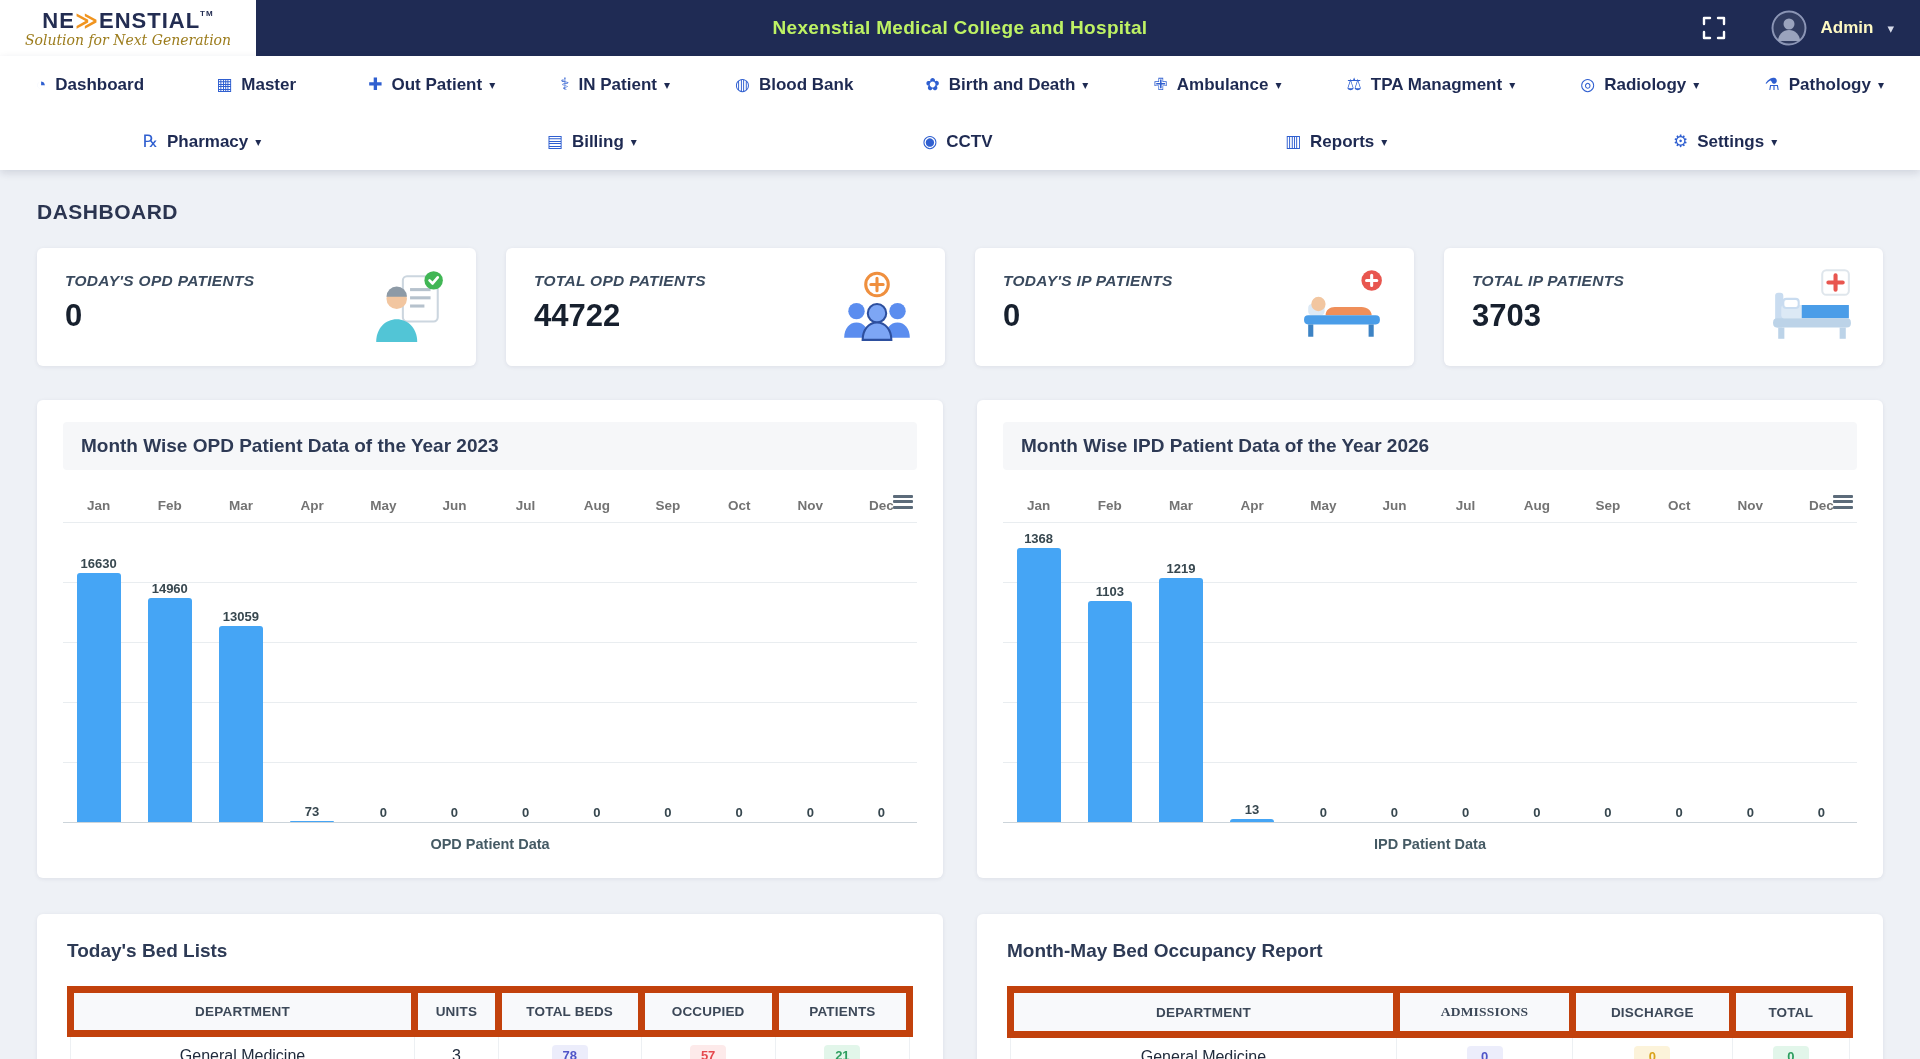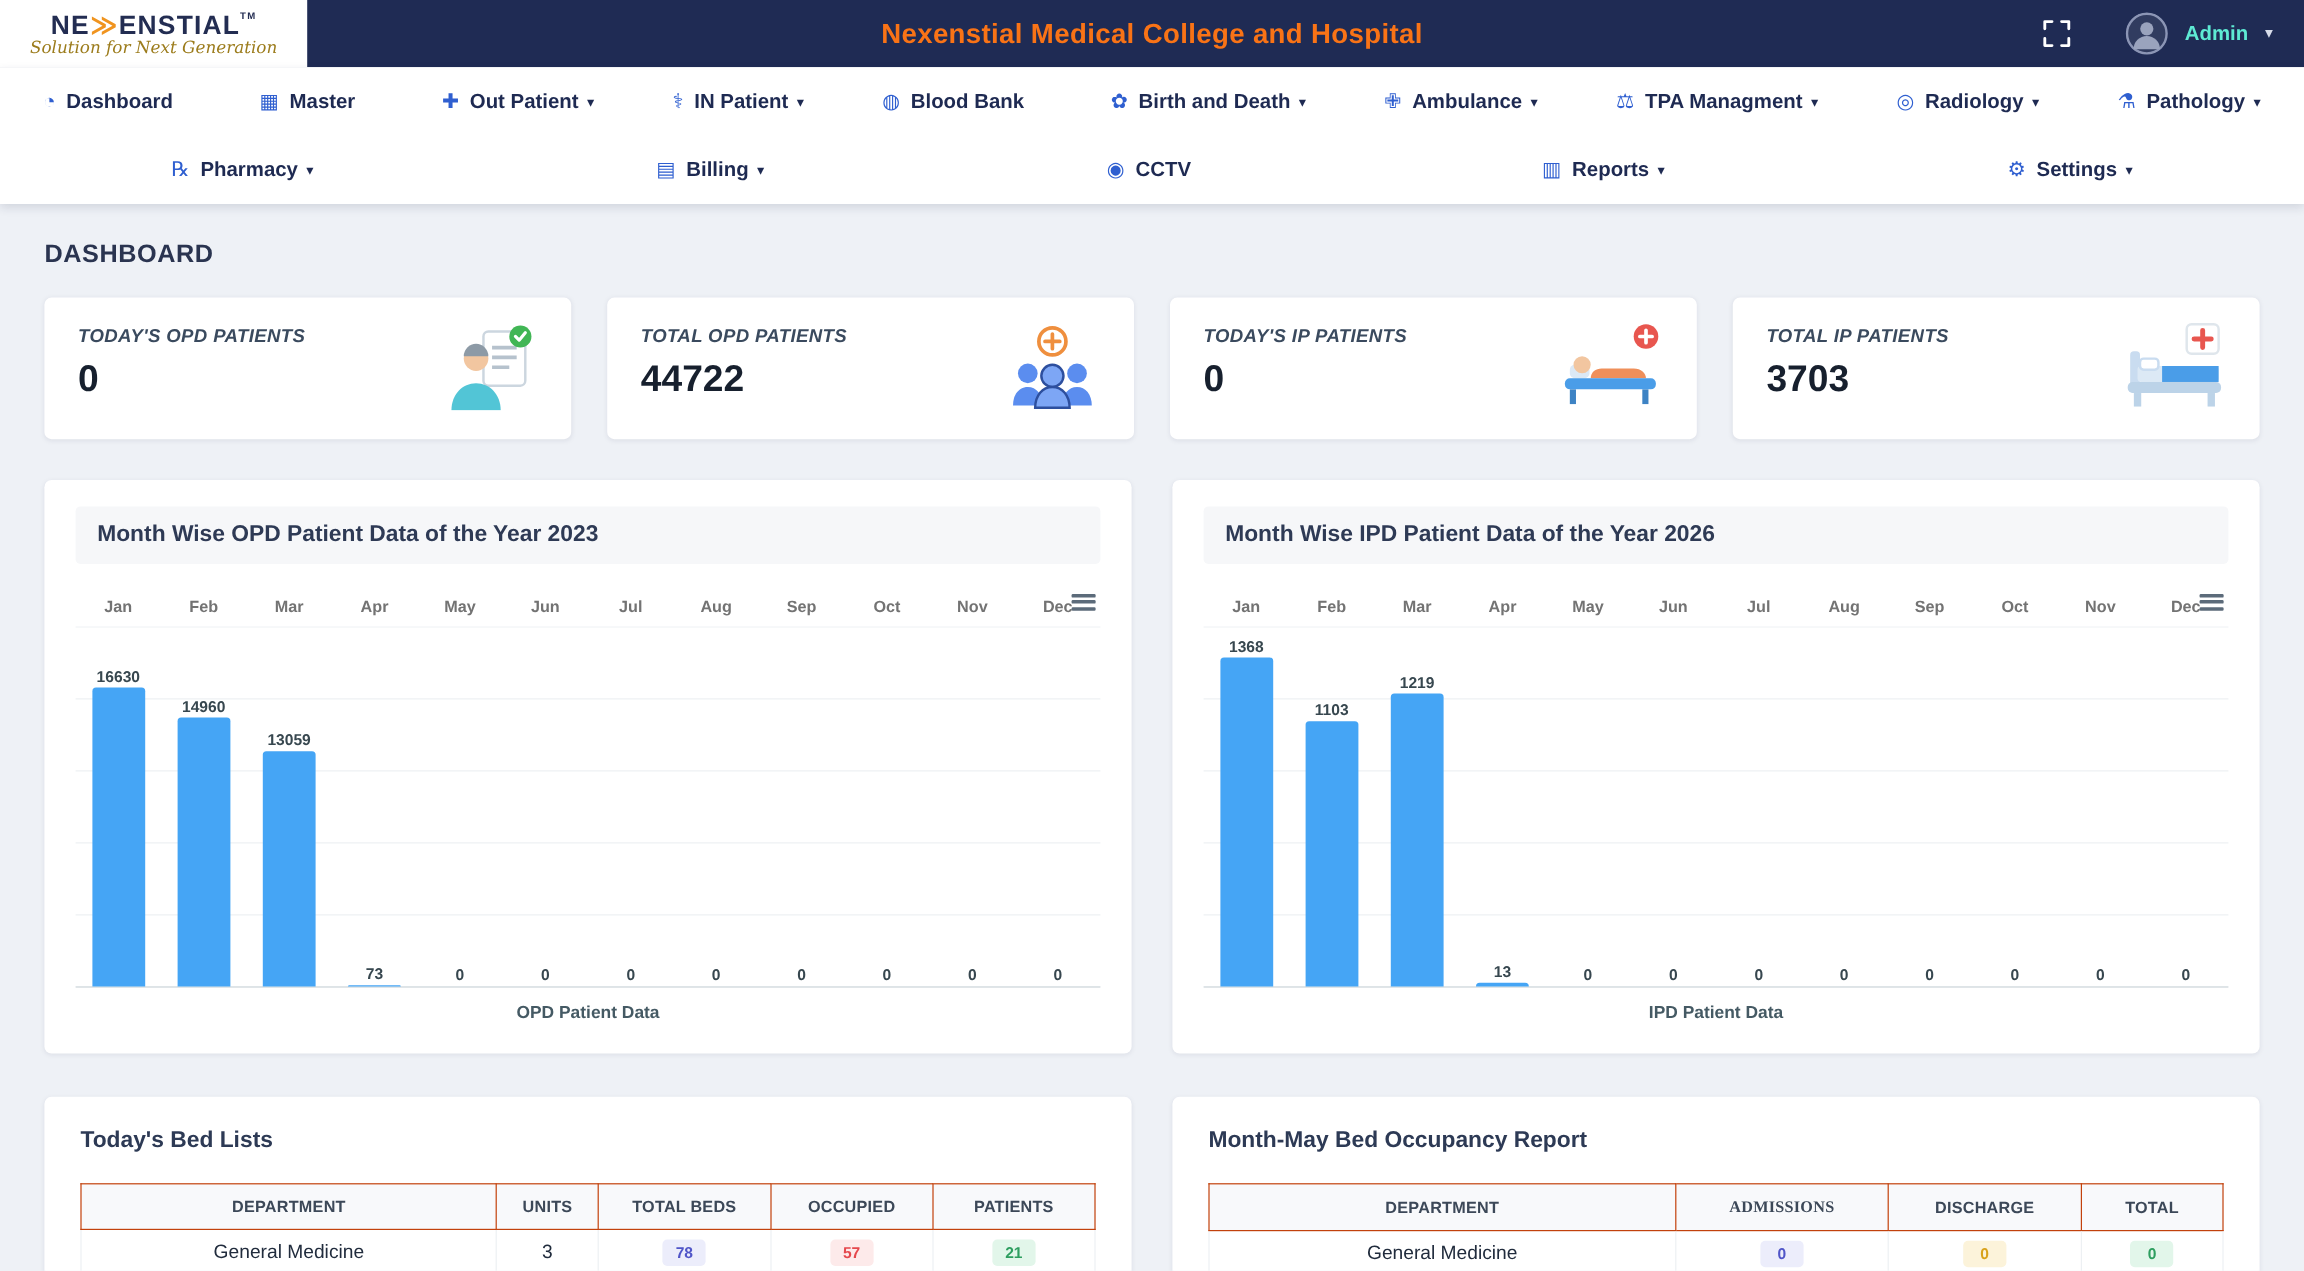--- a/index.html
+++ b/index.html
@@ -9,25 +9,25 @@
     font-family:"Liberation Sans","DejaVu Sans",sans-serif;
     -webkit-font-smoothing:antialiased;
   }
   
   .app-header{height:56px;background:#1f2b54;display:flex;align-items:center;position:relative;}
   .logo-box{width:256px;height:56px;background:#ffffff;display:flex;flex-direction:column;align-items:center;justify-content:center;flex:none;cursor:pointer;}
   .logo-line{font-size:22px;font-weight:800;color:#232d52;letter-spacing:1px;line-height:1;}
   .logo-x{color:#f0941f;font-weight:800;}
   .logo-tm{font-size:8px;vertical-align:top;color:#232d52;font-weight:700;}
   .logo-tagline{font-family:"DejaVu Serif","Liberation Serif",serif;font-style:italic;font-size:14px;color:#9c7c1c;margin-top:1px;line-height:1;}
-  .app-title{position:absolute;left:50%;transform:translateX(-50%);color:#f97316;font-size:23px;font-weight:700;letter-spacing:.3px;white-space:nowrap;}
+  .app-title{position:absolute;left:50%;transform:translateX(-50%);color:#bef264;font-size:19px;font-weight:700;letter-spacing:.3px;white-space:nowrap;}
   .header-right{position:absolute;right:26px;display:flex;align-items:center;gap:14px;}
   .fullscreen-btn{cursor:pointer;display:flex;align-items:center;margin-right:30px;}
   .avatar{width:36px;height:36px;border-radius:50%;overflow:hidden;cursor:pointer;flex:none;}
-  .admin-label{color:#5eead4;font-size:17px;font-weight:700;cursor:pointer;}
+  .admin-label{color:#fef9c3;font-size:17px;font-weight:700;cursor:pointer;}
   .admin-caret{color:#d7dcea;font-size:13px;}
   
   .main-nav{background:#ffffff;box-shadow:0 3px 8px rgba(25,35,70,.14);position:relative;z-index:5;}
   .nav-row{display:flex;align-items:center;height:57px;}
   .nav-row-1{justify-content:space-between;padding:0 36px;}
   .nav-row-2{justify-content:space-around;}
   .nav-item{display:flex;align-items:center;gap:9px;cursor:pointer;white-space:nowrap;}
   .nav-icon{color:#2f5fd0;font-size:17px;line-height:1;}
   .nav-label{color:#1e2a52;font-size:17px;font-weight:700;}
   .nav-caret{color:#1e2a52;font-size:12px;margin-left:-2px;}
@@ -54,21 +54,21 @@
     background-image:linear-gradient(to bottom,#e9edf0 1px,transparent 1px);background-size:100% 20%;}
   .bar-col{flex:1;display:flex;flex-direction:column;justify-content:flex-end;align-items:center;}
   .bar-value{font-size:13px;font-weight:700;color:#37474f;margin-bottom:3px;line-height:1;}
   .bar{width:62%;border-radius:3px 3px 0 0;}
   .chart-xlabel{text-align:center;font-size:14.5px;font-weight:700;color:#455a64;margin-top:13px;}
   
   .tables-grid{display:grid;grid-template-columns:1fr 1fr;gap:34px;margin-top:36px;}
   .table-card{background:#ffffff;border-radius:6px;box-shadow:0 1px 4px rgba(20,30,60,.08);padding:26px 30px;box-sizing:border-box;min-height:200px;}
   .table-title{margin:0;font-size:19px;font-weight:700;color:#2d3a55;}
   table.data-table{width:100%;border-collapse:collapse;margin-top:24px;}
-  table.data-table th{background:#f8f9fb;border:1px solid #c2410c;padding:11px 8px;font-size:13.5px;font-weight:700;color:#3c4858;text-align:center;letter-spacing:.2px;}
+  table.data-table th{background:#f8f9fb;border:7px solid #c2410c;padding:11px 8px;font-size:13.5px;font-weight:700;color:#3c4858;text-align:center;letter-spacing:.2px;}
   table.data-table td{border:1px solid #edf0f3;padding:8px;font-size:16px;color:#212c3d;text-align:center;}
   .table-0 th:nth-child(1){width:41%;} .table-0 th:nth-child(2){width:10%;}
   .table-0 th:nth-child(3){width:17%;} .table-0 th:nth-child(4){width:16%;} .table-0 th:nth-child(5){width:16%;}
   .table-1 th:nth-child(1){width:46%;} .table-1 th:nth-child(2){width:21%;font-family:Liberation Serif, serif;}
   .table-1 th:nth-child(3){width:19%;} .table-1 th:nth-child(4){width:14%;}
   .badge{display:inline-block;min-width:18px;padding:3px 9px;border-radius:4px;font-size:13px;font-weight:700;line-height:1.2;}
   .badge-indigo{background:#ecedfb;color:#5055c8;}
   .badge-red{background:#fdeaea;color:#e5484d;}
   .badge-green{background:#e2f6ea;color:#2d9e5f;}
   .badge-amber{background:#fcf3da;color:#d9a21b;}

